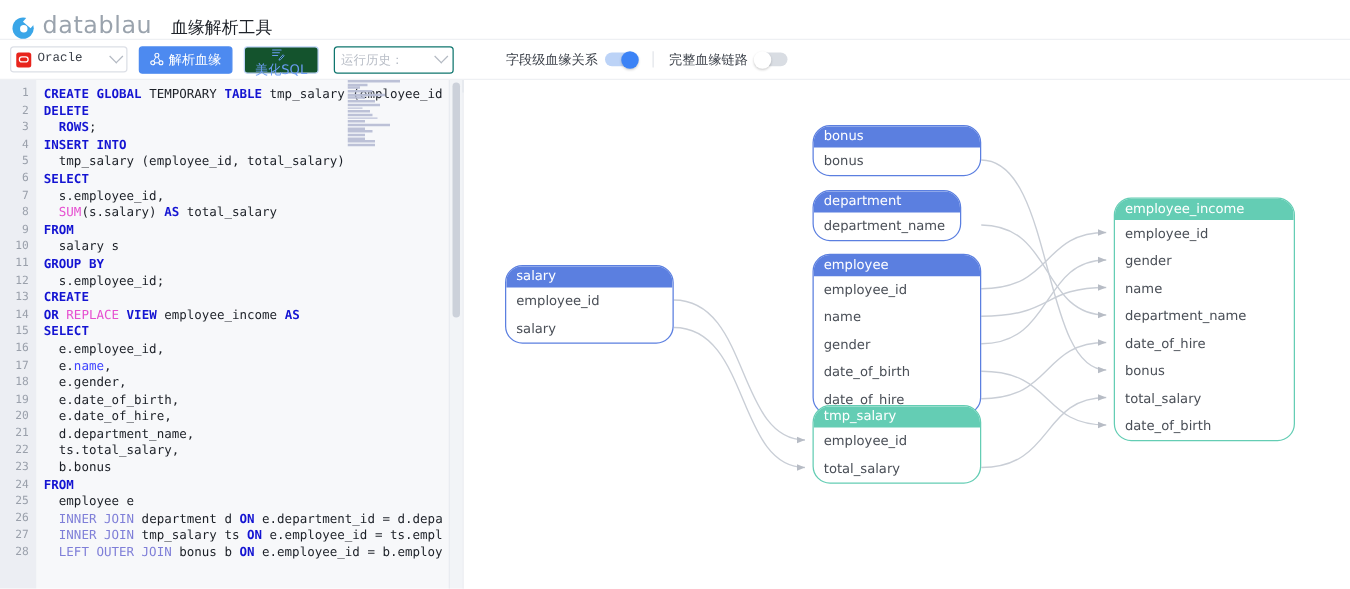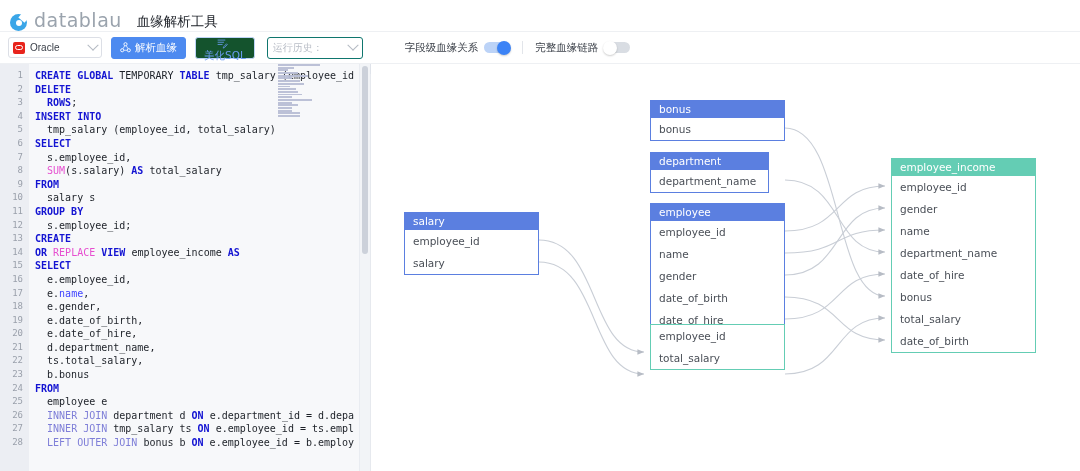--- a/index.html
+++ b/index.html
@@ -40,20 +40,21 @@
   
   .toolbar{
     height:32px;display:flex;align-items:center;
     border-bottom:1px solid #eef0f3;background:#fff;
     padding-left:8px;box-sizing:border-box;
   }
   .db-select{
     width:94px;height:21px;border:1px solid #dcdfe6;border-radius:3px;
     display:flex;align-items:center;padding:0 4px;box-sizing:border-box;
     background:#fff;
+    font-family:Liberation Mono, monospace;
   }
   .oracle-ico{
     width:12px;height:12px;border-radius:2px;background:#e8241c;
     position:relative;flex:0 0 auto;
   }
   .oracle-ico::after{
     content:"";position:absolute;left:2px;top:3.5px;width:8px;height:5px;
     border:1.4px solid #fff;border-radius:3px;box-sizing:border-box;
   }
   .db-select .lbl{font-size:10px;color:#3b4049;margin-left:5px;}
@@ -141,21 +142,21 @@
   .edge-tab{
     position:absolute;left:370px;top:0;width:7px;height:10px;
     background:#dfe3ea;
   }
 
   
   .canvas{flex:1;position:relative;background:#fff;overflow:hidden;}
   .canvas svg.links{position:absolute;left:0;top:0;width:710px;height:407px;}
 
   .node{
-    position:absolute;border-radius:0;overflow:hidden;background:#fff;
+    position:absolute;border-radius:14px;overflow:hidden;background:#fff;
     box-sizing:border-box;
   }
   .node .hdr{
     height:17px;line-height:17px;padding-left:8px;color:#fff;font-size:10.5px;
     font-family:"DejaVu Sans","Liberation Sans",sans-serif;
   }
   .node .col{
     height:22px;line-height:22px;padding-left:8px;font-size:10.5px;color:#4a4f57;
     font-family:"DejaVu Sans","Liberation Sans",sans-serif;
     box-sizing:border-box;
@@ -292,20 +293,21 @@
           </div>
           <div class="node blue" style="left: 279px; top: 139px; width: 135px;">
             <div class="hdr">employee</div>
             <div class="col">employee_id</div>
             <div class="col">name</div>
             <div class="col">gender</div>
             <div class="col">date_of_birth</div>
             <div class="col">date_of_hire</div>
           </div>
           <div class="node teal" style="left: 279px; top: 260px; width: 135px;">
+            <div class="hdr">tmp_salary</div>
             <div class="col">employee_id</div>
             <div class="col">total_salary</div>
           </div>
           <div class="node teal" style="left: 520px; top: 94px; width: 145px;">
             <div class="hdr">employee_income</div>
             <div class="col">employee_id</div>
             <div class="col">gender</div>
             <div class="col">name</div>
             <div class="col">department_name</div>
             <div class="col">date_of_hire</div>

